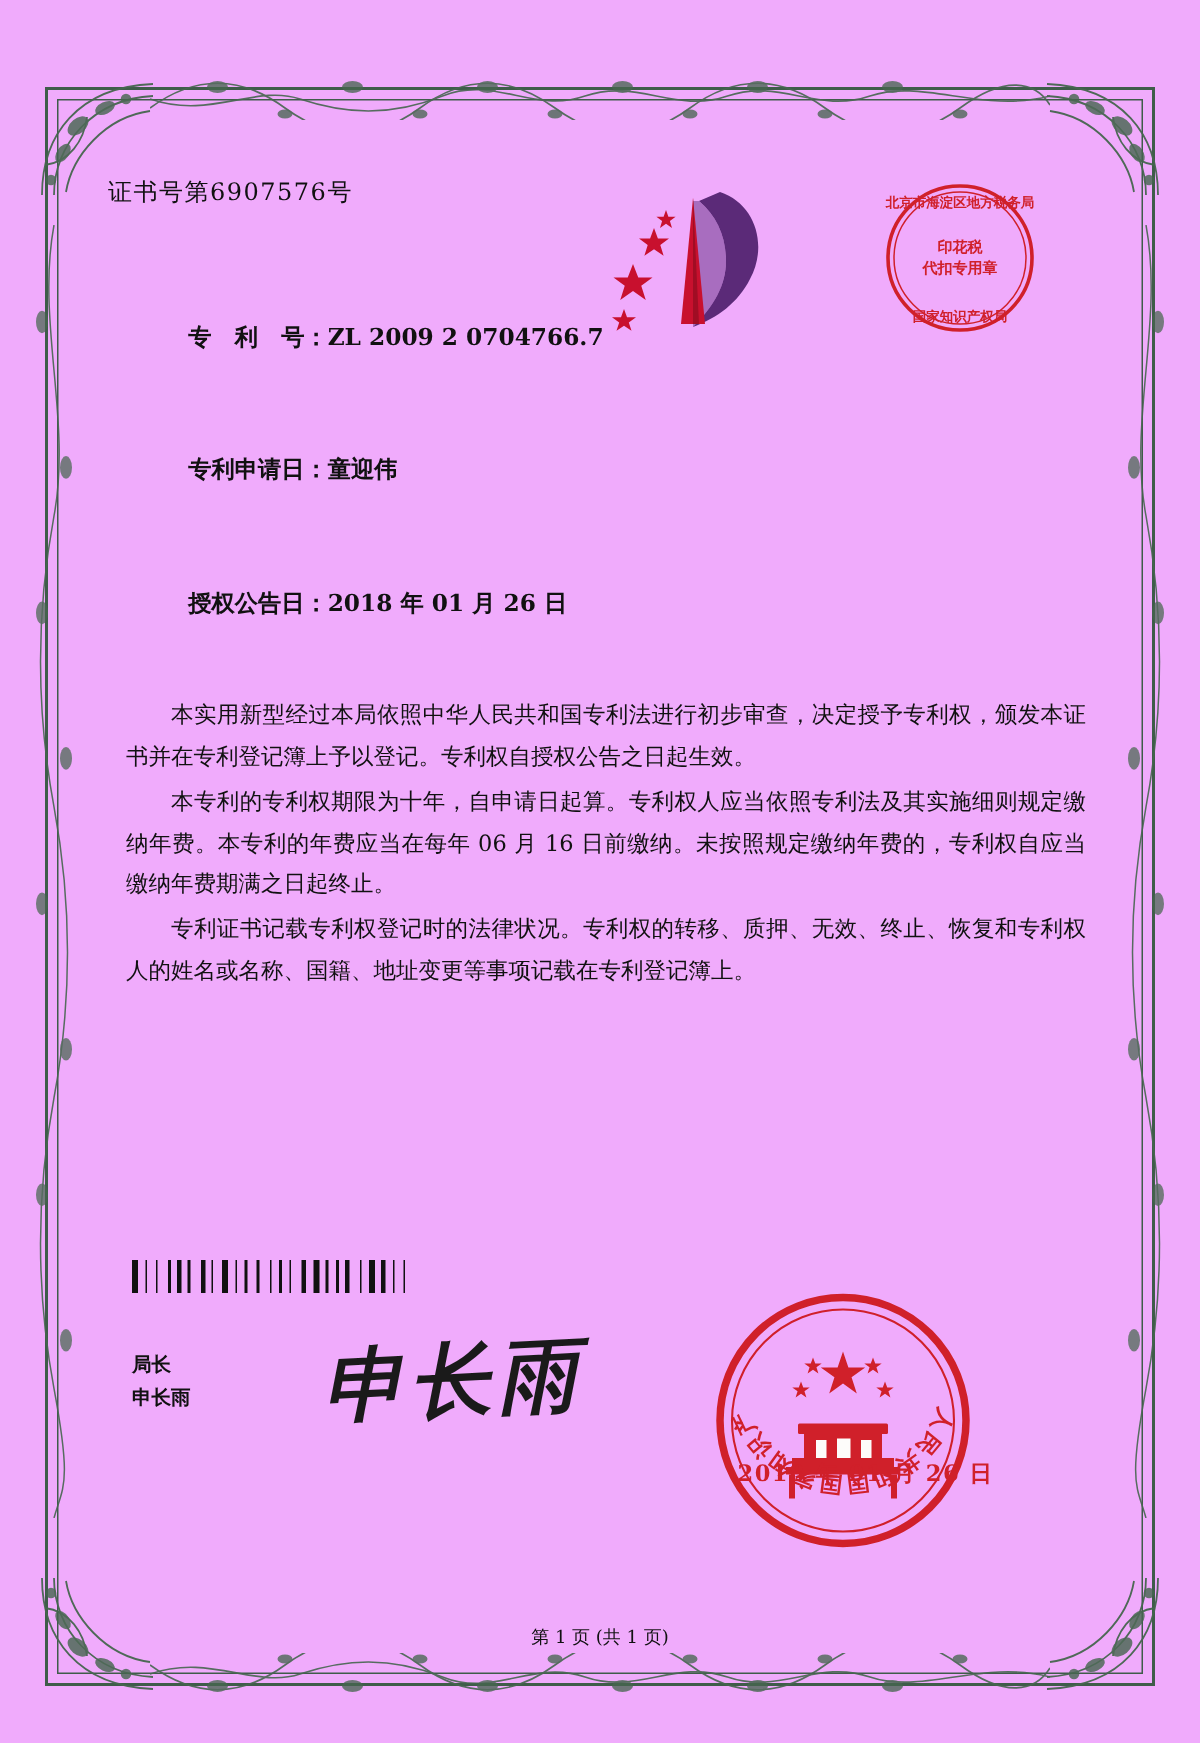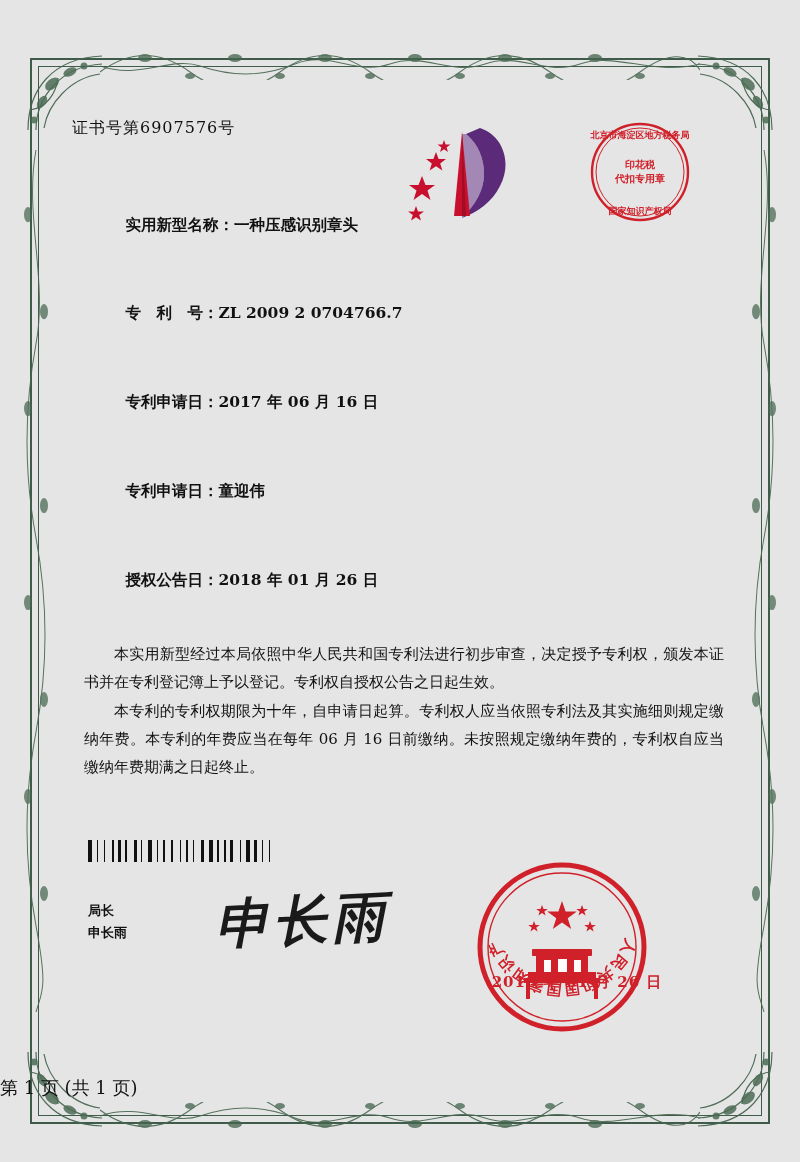--- a/index.html
+++ b/index.html
@@ -13,21 +13,21 @@
     position: relative;
     font-family: "DejaVu Serif", "Liberation Serif", serif;
     color: #1a1a1a;
     overflow: hidden;
   }
 
   
   #page {
     position: absolute;
     inset: 0;
-    background: #e5e5e5;
+    background: #f0abfc;
   }
 
   .border-outer {
     position: absolute;
     left: 30px;
     top: 58px;
     right: 30px;
     bottom: 38px;
     border: 2px solid #3f5c4a;
   }
@@ -210,21 +210,22 @@
     font-size: 15px;
     font-weight: bold;
     letter-spacing: 1px;
   }
 
   .page-foot {
     position: absolute;
     left: 0;
     right: 0;
     bottom: 62px;
-    font-size: 18px;
+    text-align: center;
+    font-size: 12px;
     color: #111;
   }
 </style>
 </head>
 <body>
 
 <div id="page">
 
   <div class="border-outer"></div>
   <div class="border-inner"></div>
@@ -412,39 +413,34 @@
           <text x="56" y="52" text-anchor="middle" font-size="10">印花税</text>
           <text x="56" y="66" text-anchor="middle" font-size="10">代扣专用章</text>
           <text x="56" y="98" text-anchor="middle" font-size="9">国家知识产权局</text>
         </g>
       </svg>
     </div>
 
 
     <div class="fields">
       <div class="field">
-        <span class="label">实用新型名称：</span><span class="value">一种压感识别章头</span>
-      </div>
-      <div class="field">
         <span class="label">专　利　号：</span><span class="value">ZL 2009 2 0704766.7</span>
-      </div>
-      <div class="field">
-        <span class="label">专利申请日：</span><span class="value">2017 年 06 月 16 日</span>
       </div>
       <div class="field">
         <span class="label">专利申请日：</span><span class="value">童迎伟</span>
       </div>
       <div class="field">
         <span class="label">授权公告日：</span><span class="value">2018 年 01 月 26 日</span>
       </div>
     </div>
 
     <div class="paragraphs">
       <p class="para">本实用新型经过本局依照中华人民共和国专利法进行初步审查，决定授予专利权，颁发本证书并在专利登记簿上予以登记。专利权自授权公告之日起生效。</p>
       <p class="para">本专利的专利权期限为十年，自申请日起算。专利权人应当依照专利法及其实施细则规定缴纳年费。本专利的年费应当在每年 06 月 16 日前缴纳。未按照规定缴纳年费的，专利权自应当缴纳年费期满之日起终止。</p>
+      <p class="para">专利证书记载专利权登记时的法律状况。专利权的转移、质押、无效、终止、恢复和专利权人的姓名或名称、国籍、地址变更等事项记载在专利登记簿上。</p>
     </div>
 
   </div>
 
   <div class="barcode" id="barcode">
       <i style="width: 4.2px;"></i>
       <i style="width: 1.4px; background: transparent;"></i>
       <i style="width: 1.4px;"></i>
       <i style="width: 2.8px; background: transparent;"></i>
       <i style="width: 1.4px;"></i>

